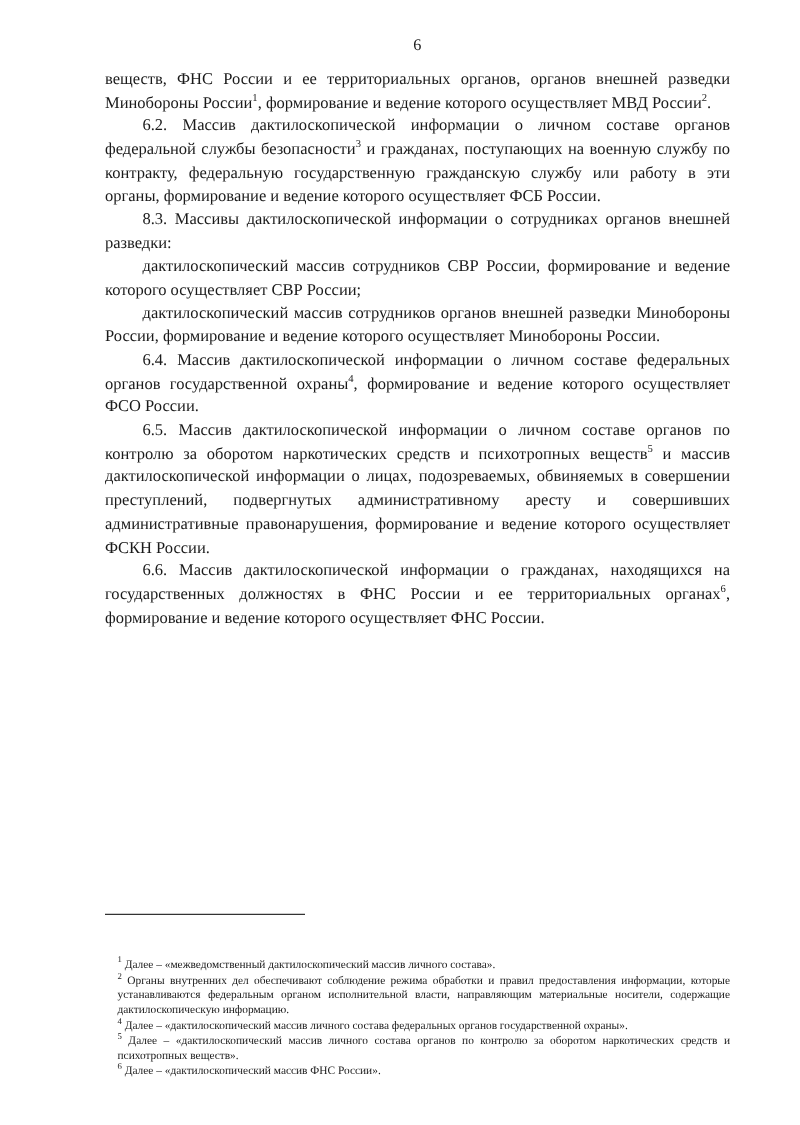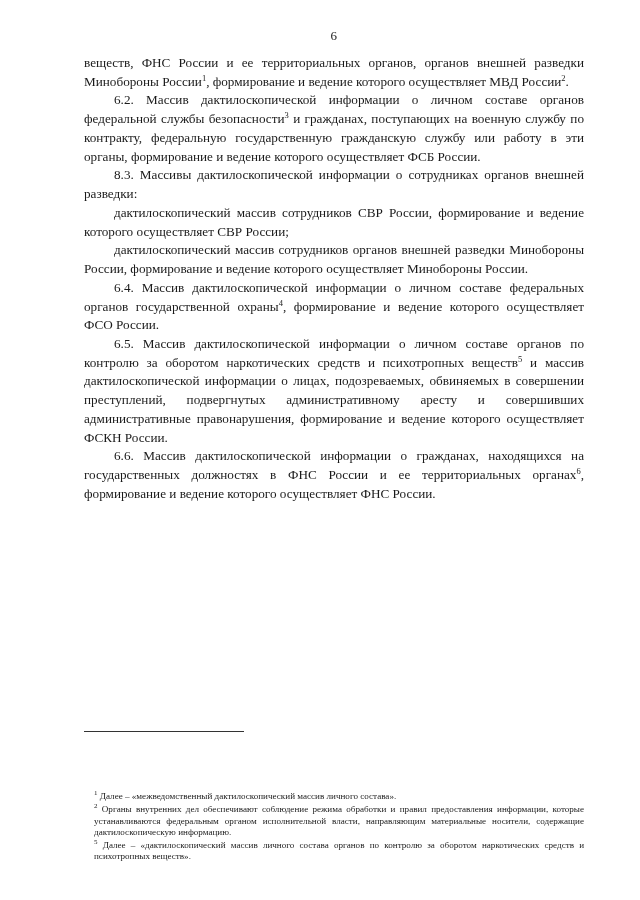--- a/index.html
+++ b/index.html
@@ -86,16 +86,18 @@
       <p class="indent">6.4. Массив дактилоскопической информации о личном составе федеральных органов государственной охраны<sup>4</sup>, формирование и ведение которого осуществляет ФСО России.</p>
       <p class="indent">6.5. Массив дактилоскопической информации о личном составе органов по контролю за оборотом наркотических средств и психотропных веществ<sup>5</sup> и массив дактилоскопической информации о лицах, подозреваемых, обвиняемых в совершении преступлений, подвергнутых административному аресту и совершивших административные правонарушения, формирование и ведение которого осуществляет ФСКН России.</p>
       <p class="indent">6.6. Массив дактилоскопической информации о гражданах, находящихся на государственных должностях в ФНС России и ее территориальных органах<sup>6</sup>, формирование и ведение которого осуществляет ФНС России.</p>
     </div>
 
   <div class="footnote-rule"></div>
 
   <div class="footnotes">
       <p><sup>1</sup> Далее – «межведомственный дактилоскопический массив личного состава».</p>
       <p><sup>2</sup> Органы внутренних дел обеспечивают соблюдение режима обработки и правил предоставления информации, которые устанавливаются федеральным органом исполнительной власти, направляющим материальные носители, содержащие дактилоскопическую информацию.</p>
+      <p><sup>4</sup> Далее – «дактилоскопический массив личного состава федеральных органов государственной охраны».</p>
       <p><sup>5</sup> Далее – «дактилоскопический массив личного состава органов по контролю за оборотом наркотических средств и психотропных веществ».</p>
+      <p><sup>6</sup> Далее – «дактилоскопический массив ФНС России».</p>
     </div>
 
 </div>
 
 </body></html>

